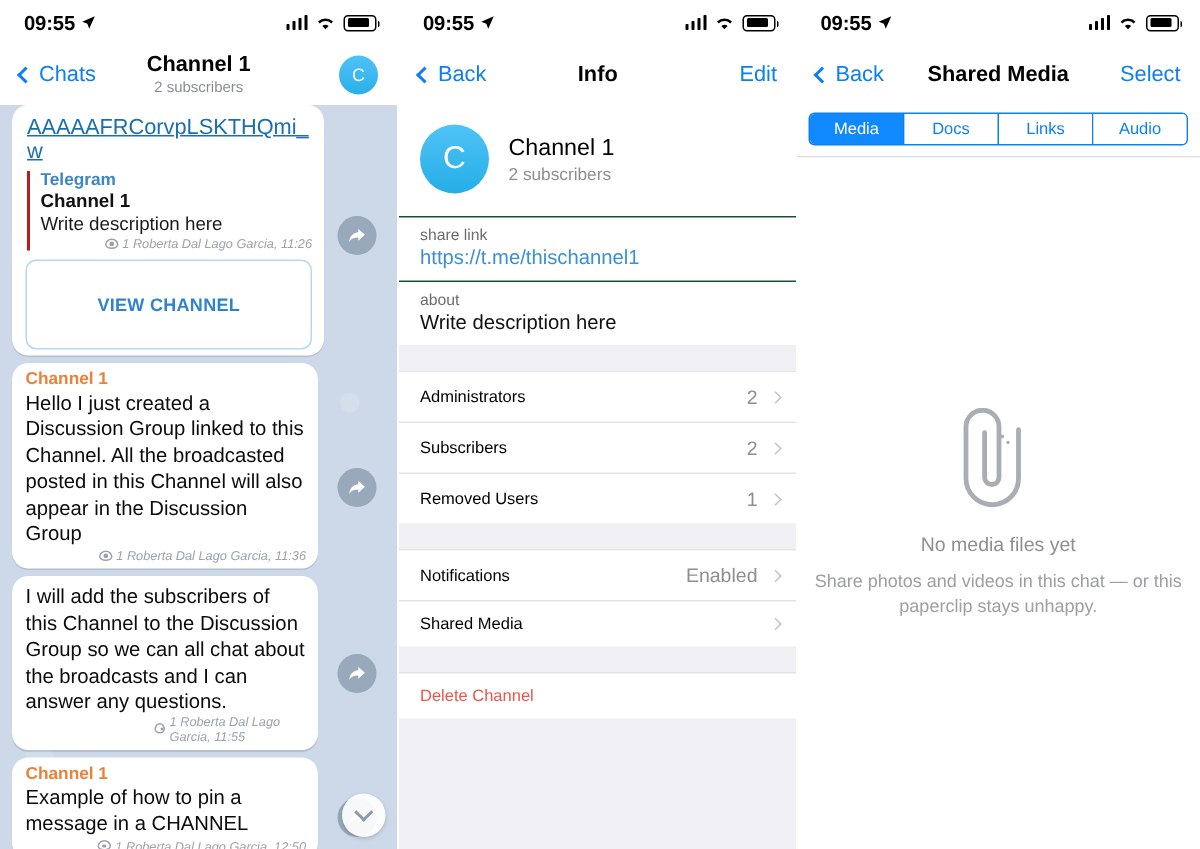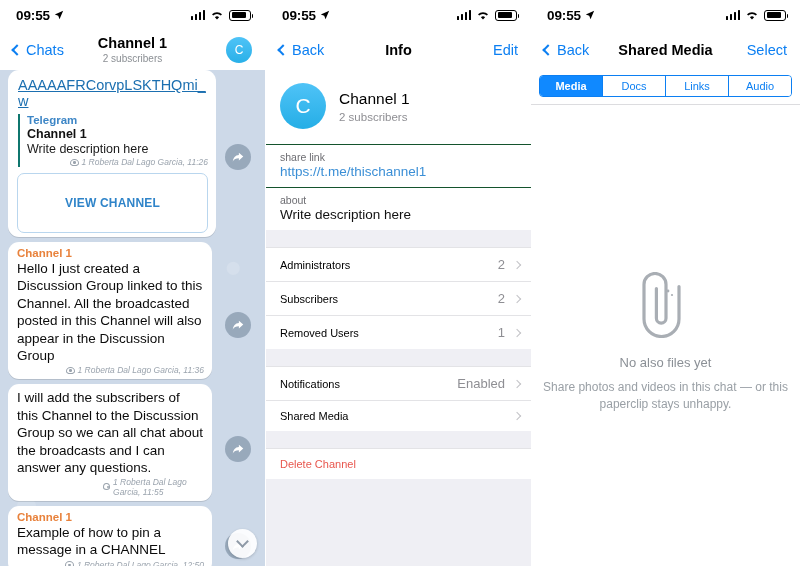--- a/index.html
+++ b/index.html
@@ -143,21 +143,21 @@
   }
   .meta .eye {
     width: 9px; height: 7px; border:1px solid #9aa3ad; border-radius: 50% 50% 50% 50%/ 60% 60% 40% 40%;
     position: relative; display:inline-block;
   }
   .meta .eye::after{content:"";position:absolute;left:2.5px;top:1.5px;width:2.5px;height:2.5px;border-radius:50%;background:#9aa3ad;}
   .meta-inline { display:inline-flex; vertical-align: baseline; margin-left: 6px; }
 
   
   .preview {
-    border-left: 2px solid #0f766e;
+    border-left: 2px solid #b91c1c;
     padding-left: 7px;
     margin: 2px 0 0 1px;
   }
   .preview-site { color:#3d86c6; font-size: 11.5px; font-weight: 600; }
   .preview-title { color:#111; font-size: 12.5px; font-weight: bold; margin-top:1px;}
   .preview-desc { color:#1a1a1a; font-size: 12.5px; margin-top:1px;}
   .view-channel-btn {
     margin-top: 6px;
     border: 1px solid #b9d6ee;
     border-radius: 7px;
@@ -236,21 +236,21 @@
   .segmented {
     display:flex; border:1px solid #0c7ff2; border-radius: 4px; overflow:hidden;
     height: 22px;
   }
   .seg {
     flex:1; display:flex;align-items:center;justify-content:center;
     font-size: 11px; color:#0c7ff2; border-right:1px solid #0c7ff2;
     cursor:pointer; background:#fff;
   }
   .seg:last-child{border-right:none;}
-  .seg.active { background:#1089ff; color:#fff; font-weight: 700;}
+  .seg.active { background:#1089ff; color:#fff; font-weight: 400;}
   .media-body {
     height: 467px; background:#fff;
     display:flex; flex-direction:column; align-items:center; justify-content:flex-start;
     padding-top: 167px;
   }
   .empty-title { font-size: 13px; color:#8b9096; margin-top: 17px;}
   .empty-sub { font-size: 12px; color:#9aa0a6; text-align:center; line-height:1.45; margin-top: 9px;}
 
   .watermark {
     position:absolute; right: 10px; bottom: 13px;
@@ -540,19 +540,19 @@
         <div class="seg">Audio</div>
       </div>
     </div>
 
     <div class="media-body">
       <svg width="62" height="66" viewBox="0 0 62 66">
         <path d="M44 14.5v32.5a17.5 17.5 0 0 1-35 0V12.5a11 11 0 0 1 22 0v33.8a4.8 4.8 0 0 1-9.6 0V16.5" fill="none" stroke="#a9aeb4" stroke-width="3.2" stroke-linecap="round"></path>
         <circle cx="33" cy="19" r="1.4" fill="#a9aeb4"></circle>
         <circle cx="37" cy="23" r="1.1" fill="#a9aeb4"></circle>
       </svg>
-      <div class="empty-title">No also files yet</div>
+      <div class="empty-title">No media files yet</div>
       <div class="empty-sub">Share photos and videos in this chat — or this paperclip stays unhappy.</div>
     </div>
   </div>
 
   <div class="watermark">https://blog.csdn.net/whatday</div>
 </div>
 
 </body></html>

